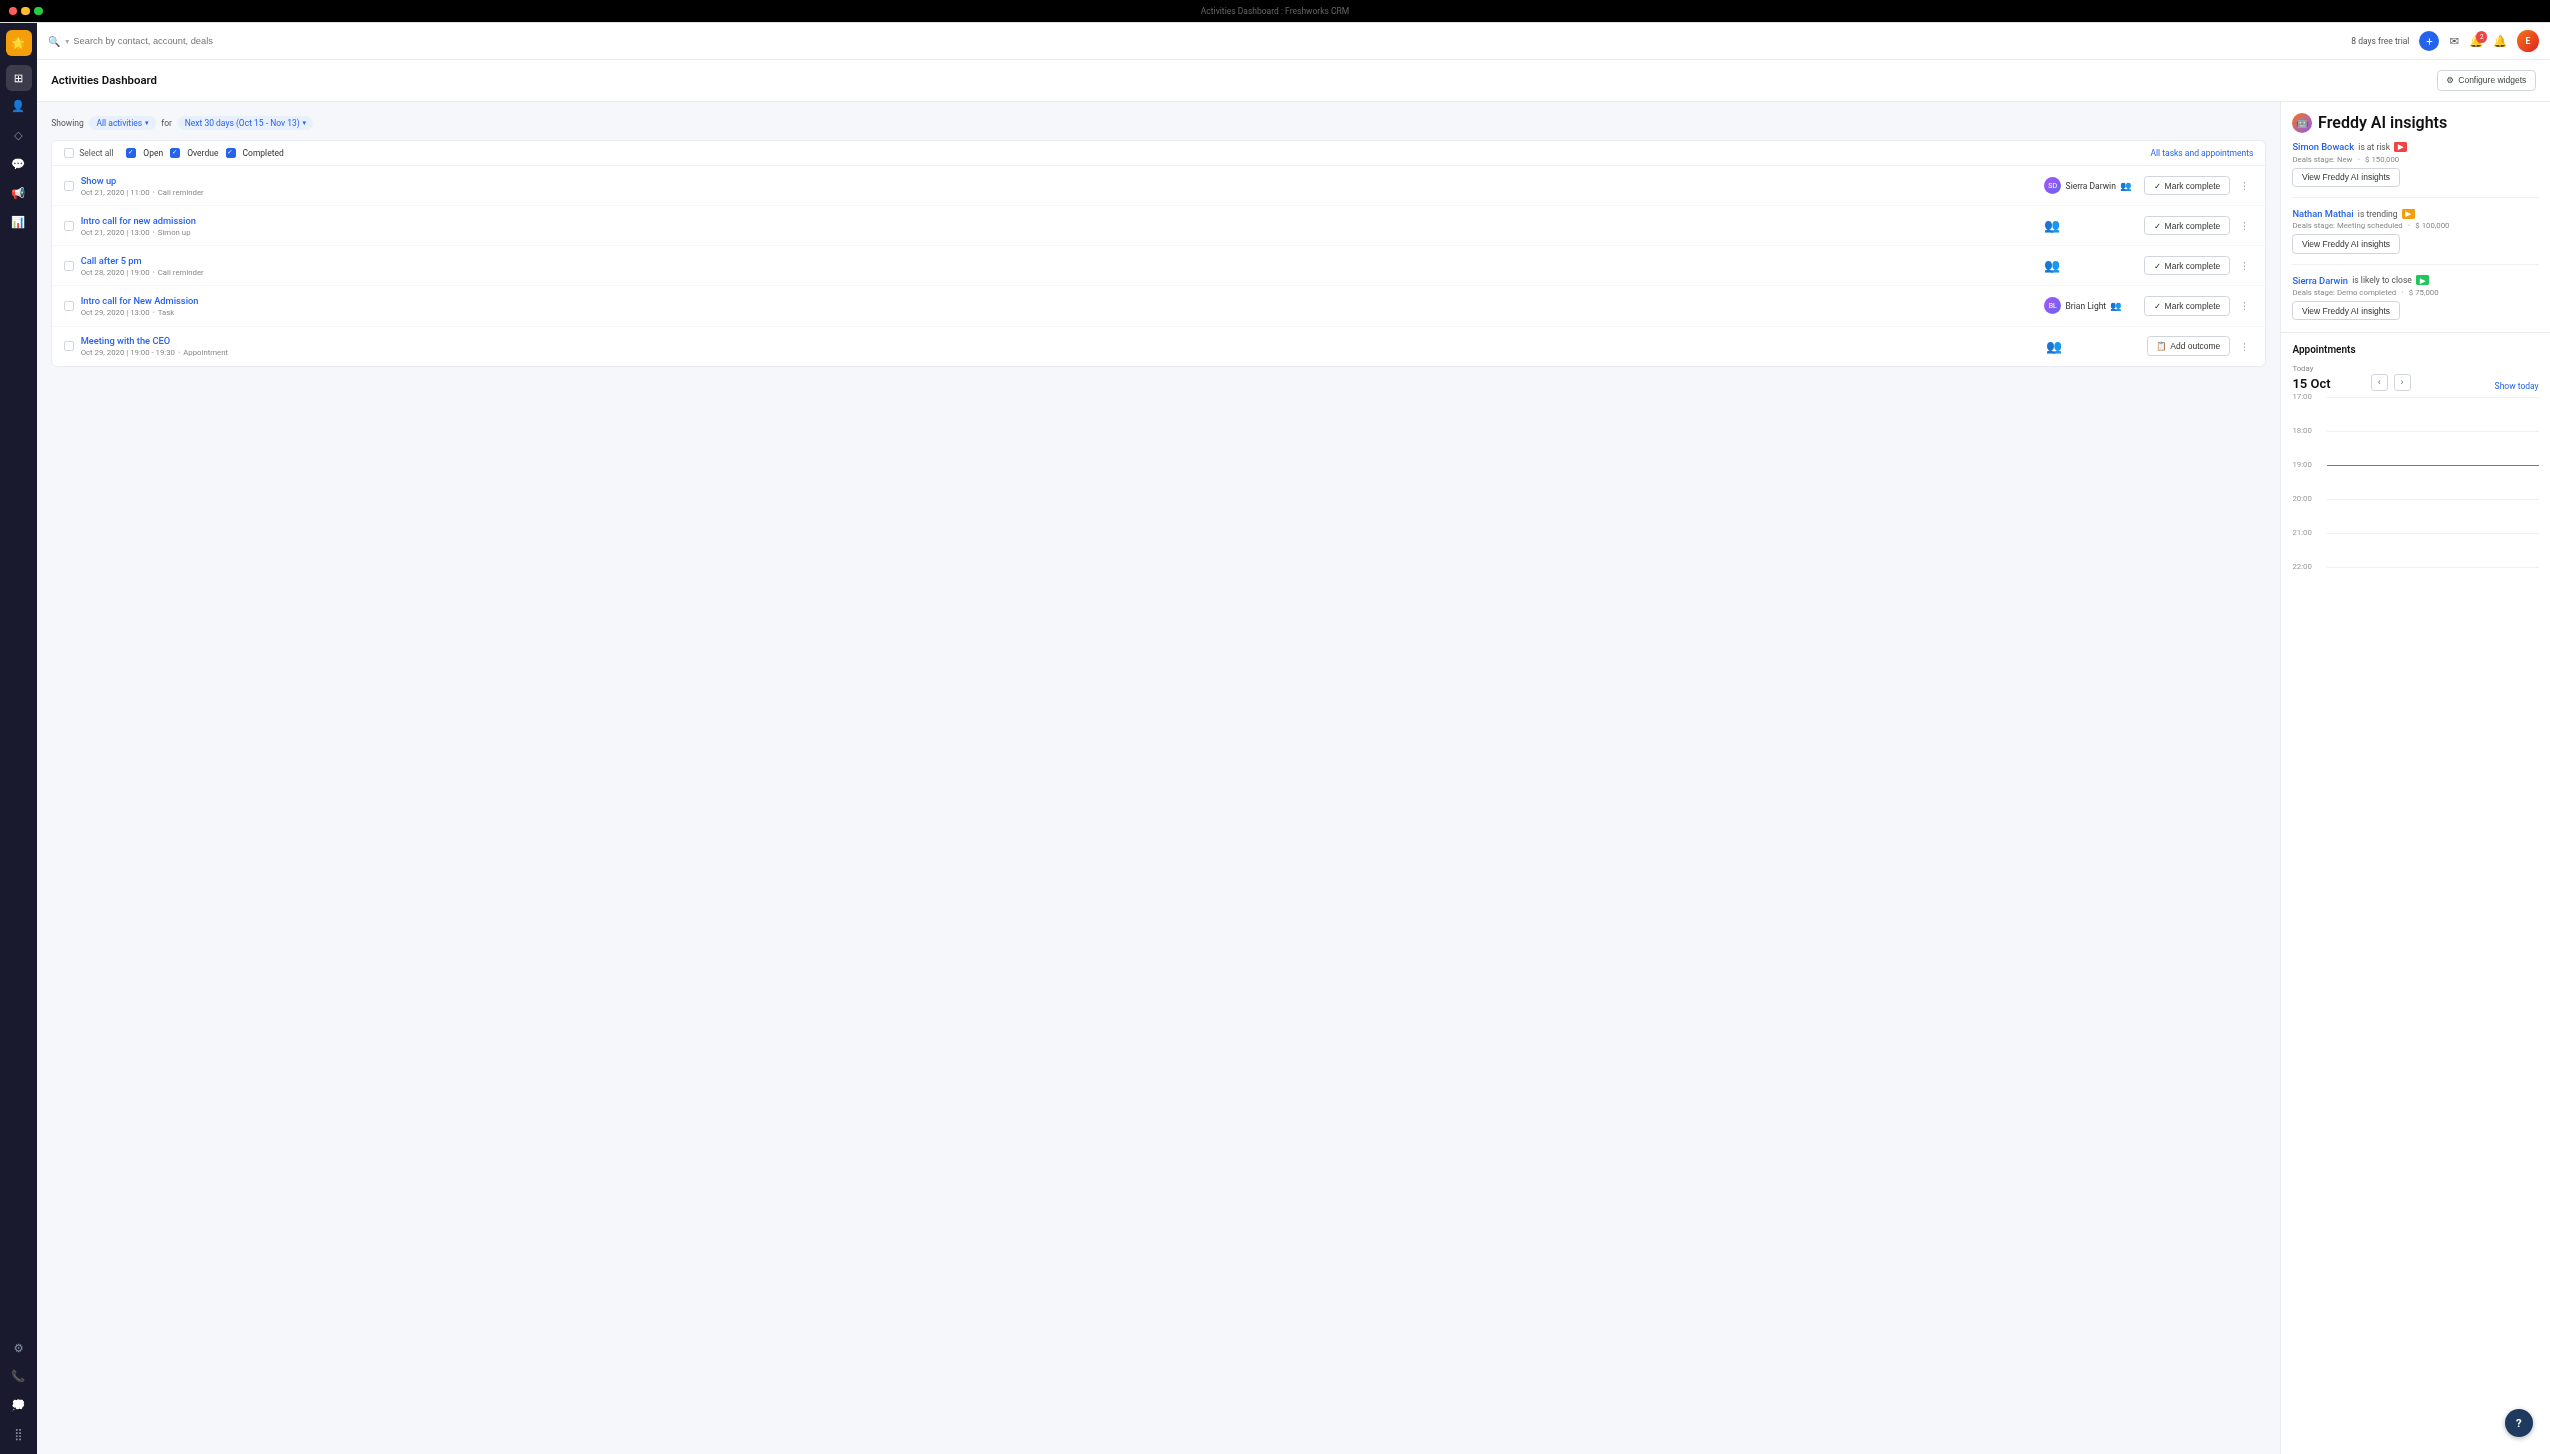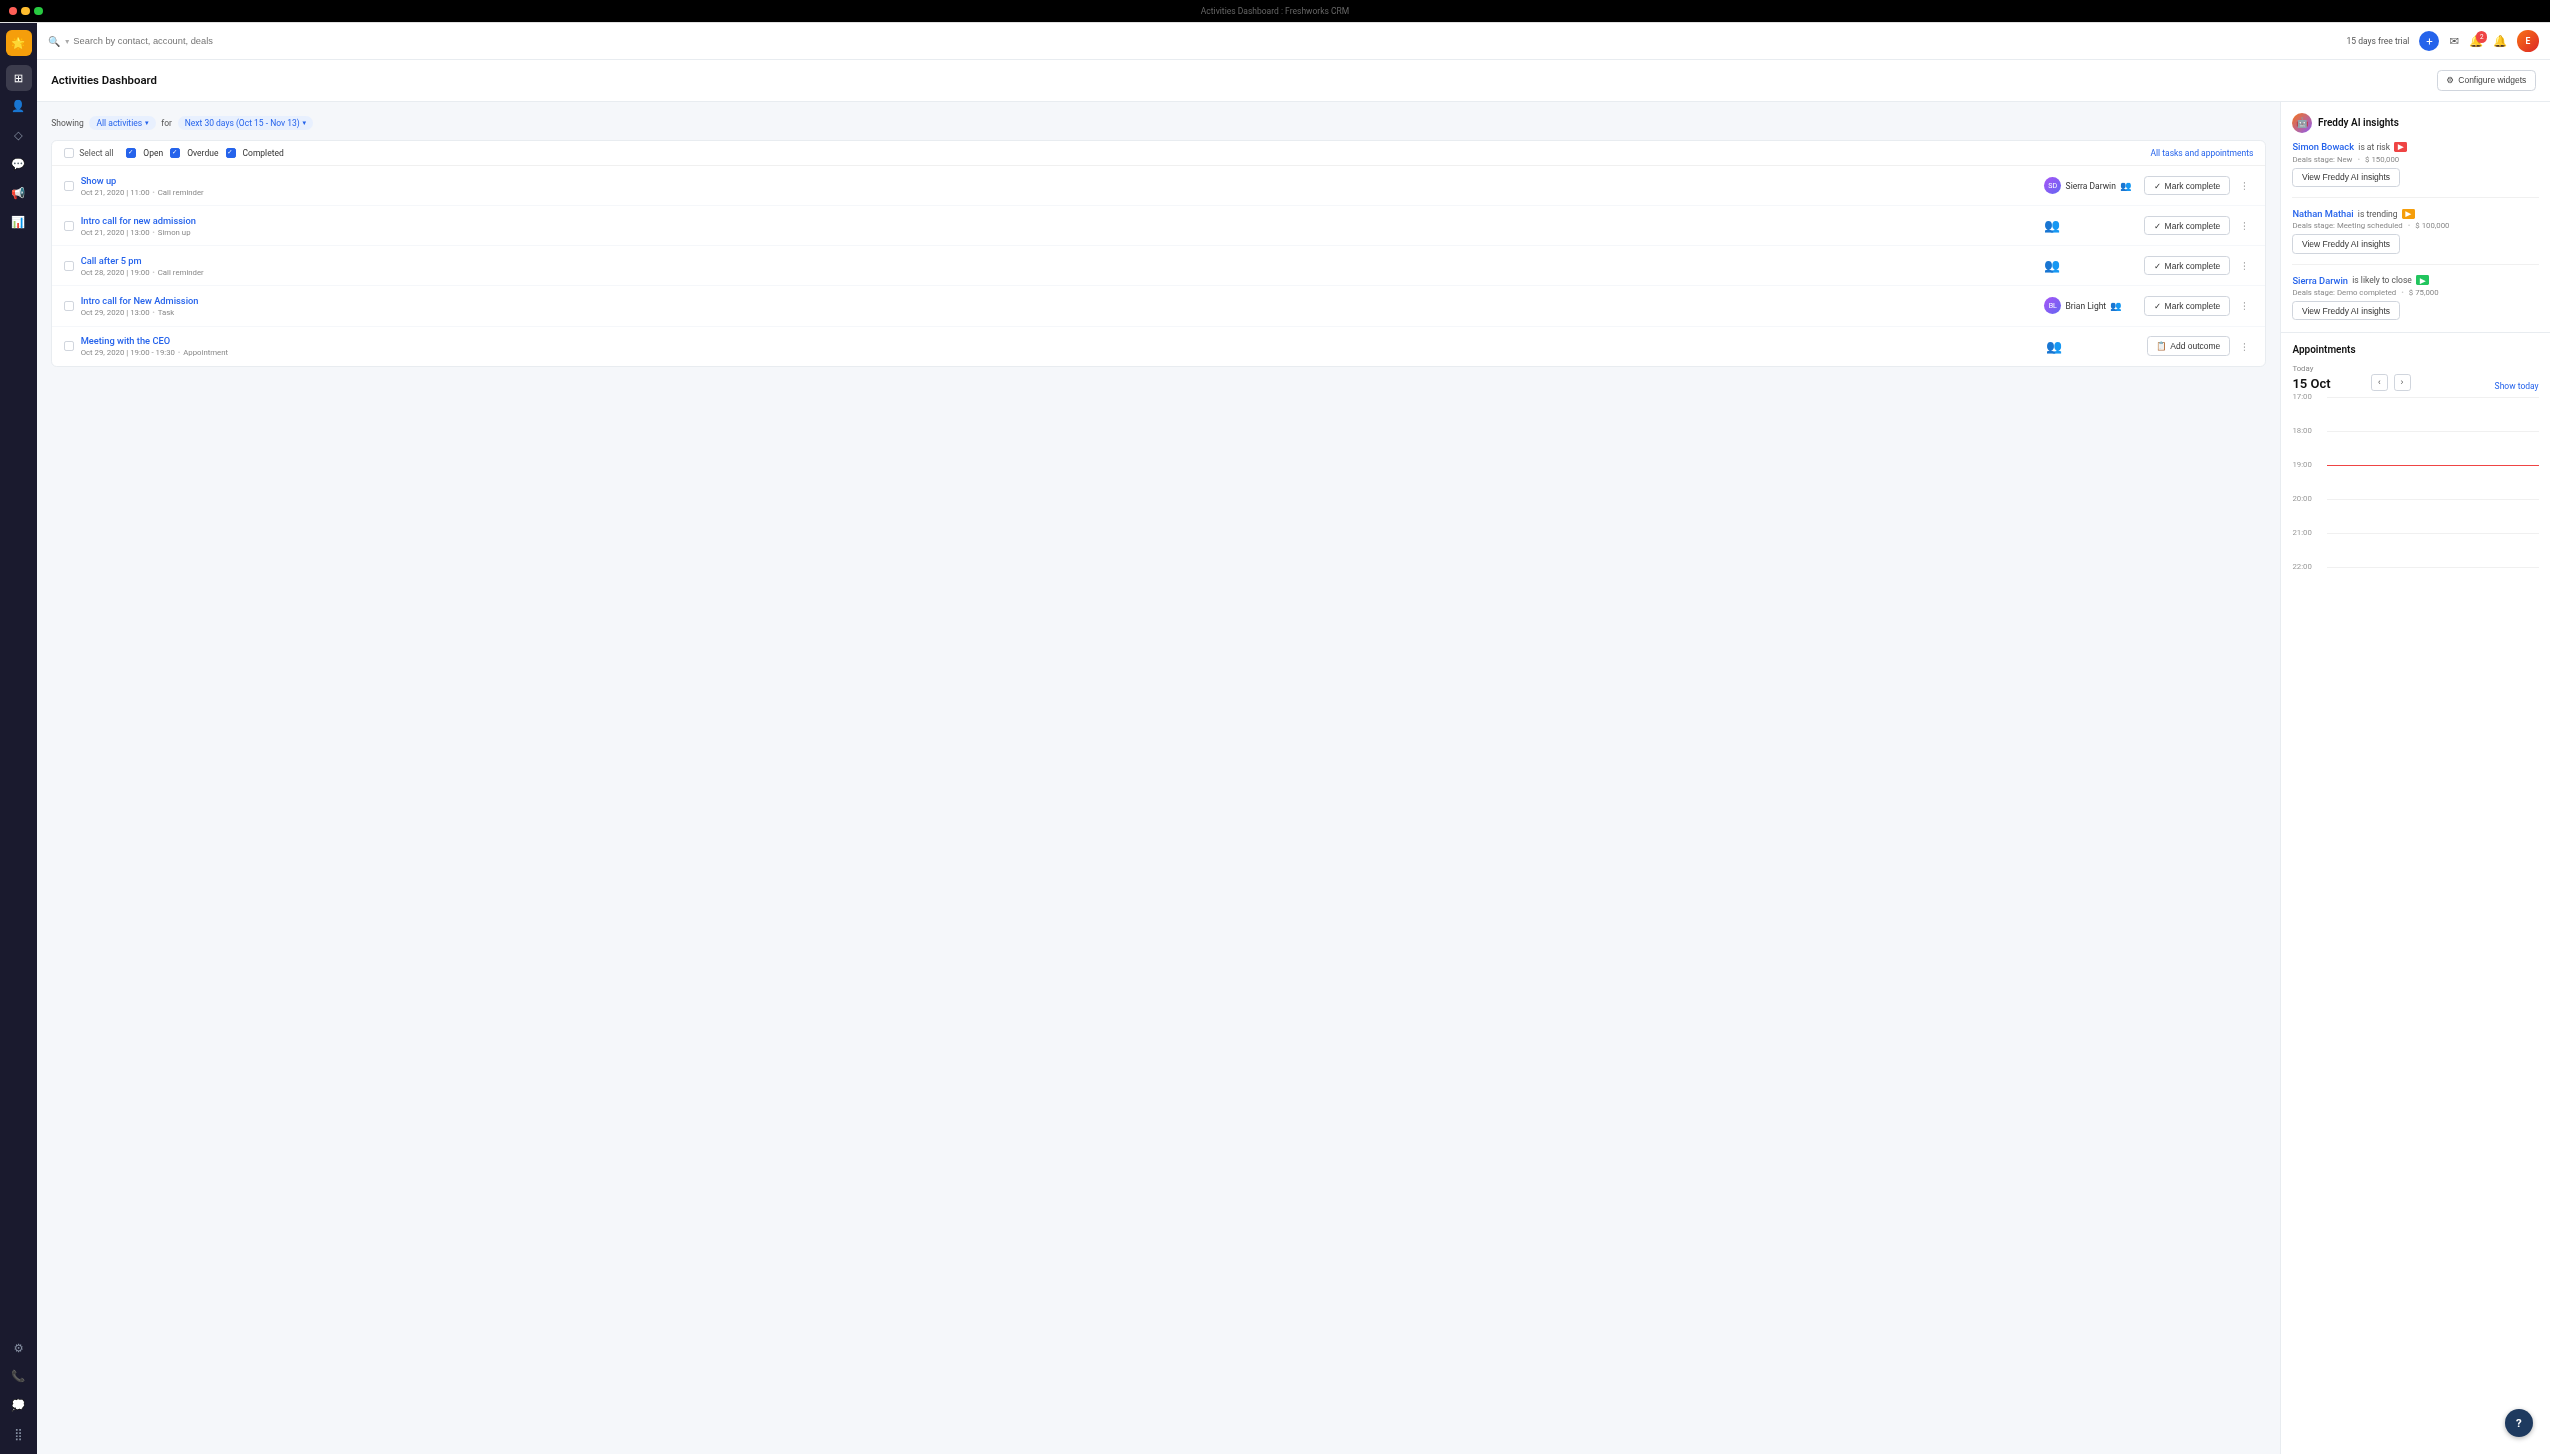--- a/index.html
+++ b/index.html
@@ -427,21 +427,21 @@
       margin-bottom: 8.5px;
     }
     .freddy-icon {
       width: 20px; height: 20px;
       border-radius: 50%;
       background: linear-gradient(135deg, #f97316, #8b5cf6);
       display: flex; align-items: center; justify-content: center;
       font-size: 10px;
     }
     .freddy-title {
-      font-size: 10px;
+      font-size: 16px;
       font-weight: 600;
       color: #111;
     }
     .insight-item {
       margin-bottom: 10px;
       padding-bottom: 10px;
       border-bottom: 0.7px solid #f0f0f0;
     }
     .insight-item:last-child { border-bottom: none; margin-bottom: 0; padding-bottom: 0; }
     .insight-person {
@@ -629,21 +629,21 @@
 
   <div class="content-area">
 
     <div class="topnav">
       <div class="search-area">
         <span class="search-icon-btn">🔍</span>
         <span style="color:#aaa; font-size:7.8px; cursor:pointer">▾</span>
         <input type="text" class="search-input" placeholder="Search by contact, account, deals" style="">
       </div>
       <div class="topnav-right">
-        <span class="trial-badge">15 days free trial</span>
+        <span class="trial-badge">8 days free trial</span>
         <div class="add-btn">+</div>
         <div class="nav-icon">✉</div>
         <div class="nav-icon">
           🔔
           <span class="notif-badge">2</span>
         </div>
         <div class="nav-icon">🔔</div>
         <div class="avatar">E</div>
       </div>
     </div>

